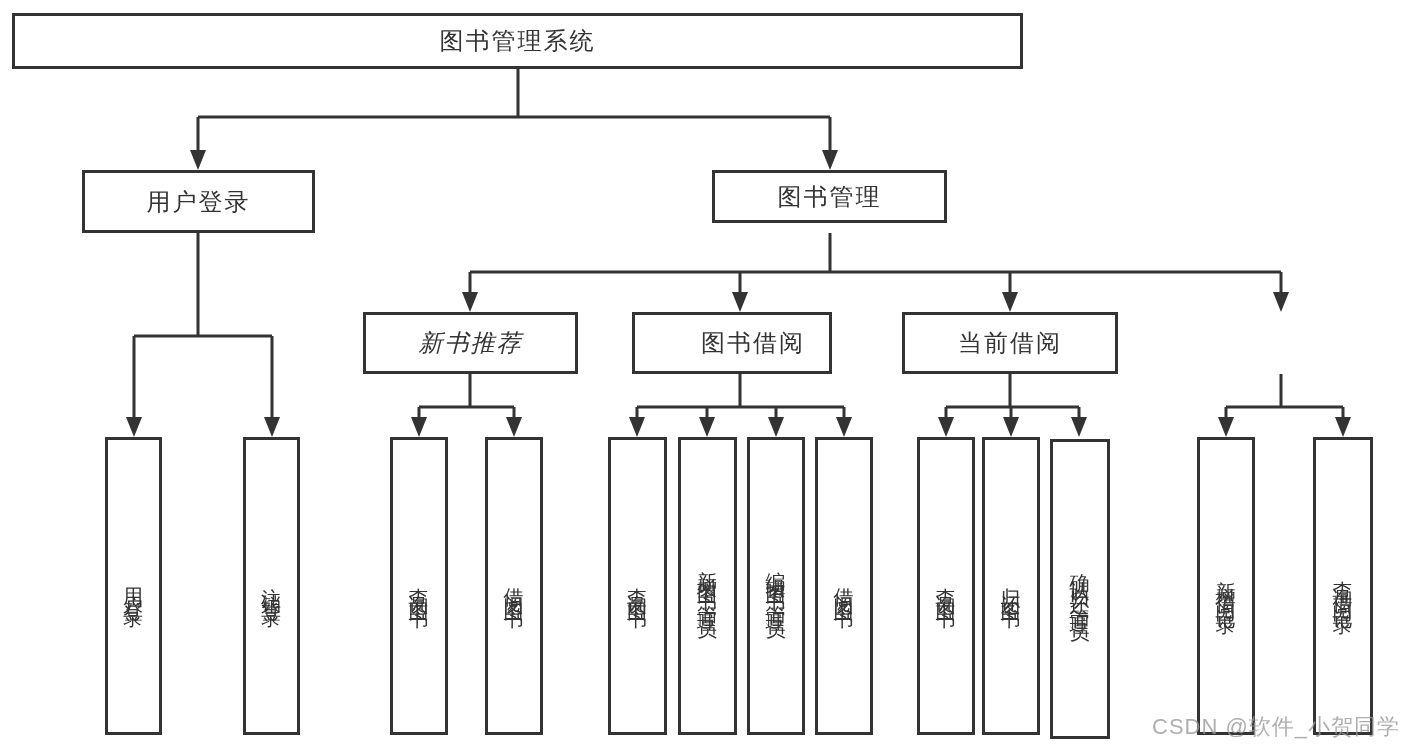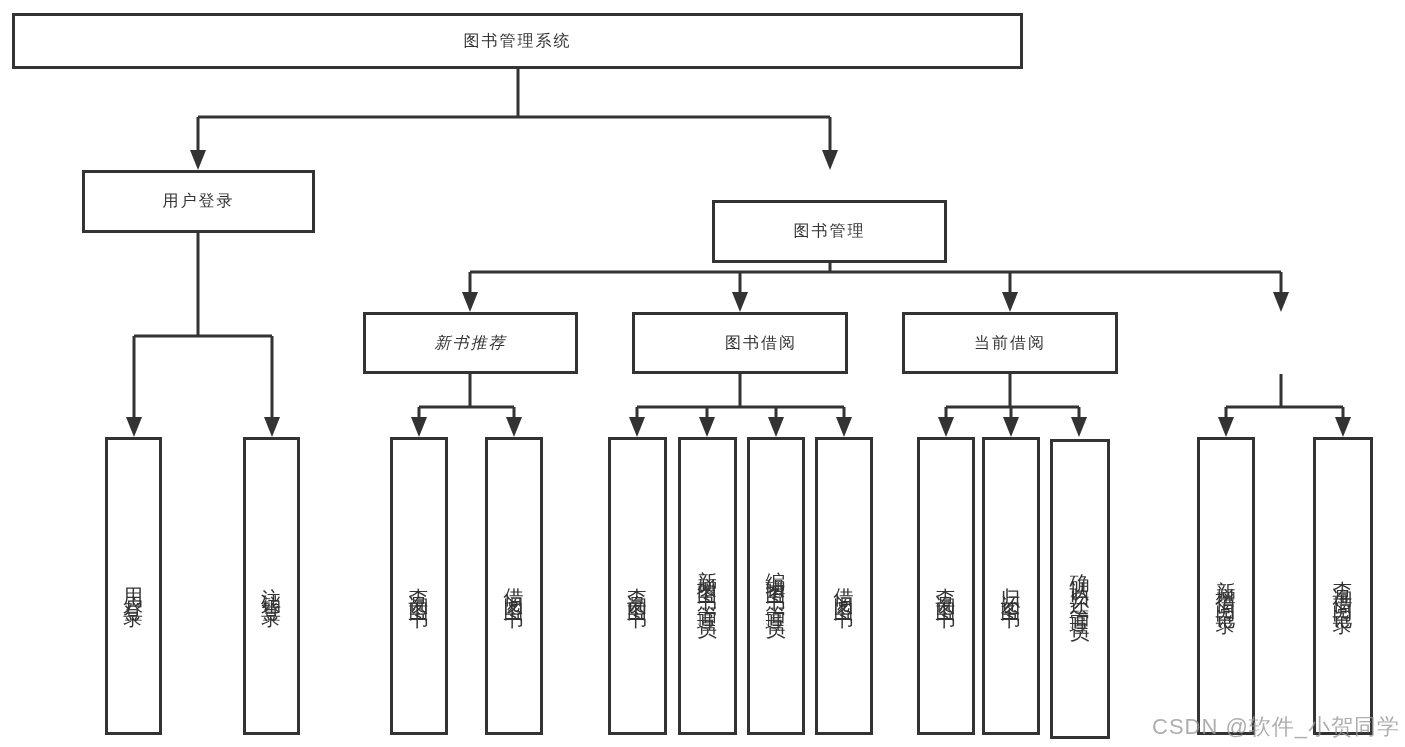--- a/index.html
+++ b/index.html
@@ -27,21 +27,21 @@
     position: absolute;
     box-sizing: border-box;
     border: 3px solid #333333;
     background: #ffffff;
     display: flex;
     align-items: center;
     justify-content: center;
     color: #333333;
   }
   .h-node {
-    font-size: 16px;
+    font-size: 24px;
     font-weight: 500;
     letter-spacing: 2px;
     white-space: nowrap;
   }
   .v-node .v-label {
     writing-mode: vertical-rl;
     text-orientation: mixed;
     font-size: 20px;
     font-weight: 500;
     letter-spacing: 7px;
@@ -96,28 +96,28 @@
     </g>
   </svg>
 
   <div class="node h-node" style="left:12px; top:13px; width:1011px; height:56px;">
     <span>图书管理系统</span>
   </div>
 
   <div class="node h-node" style="left:82px; top:170px; width:233px; height:63px;">
     <span>用户登录</span>
   </div>
-  <div class="node h-node" style="left:712px; top:170px; width:235px; height:63px;margin-top:30px;">
+  <div class="node h-node" style="left:712px; top:170px; width:235px; height:53px;">
     <span>图书管理</span>
   </div>
 
   <div class="node h-node" style="left:363px; top:312px; width:215px; height:62px;font-style:italic;">
     <span>新书推荐</span>
   </div>
-  <div class="node h-node" style="left:632px; top:312px; width:216px; height:62px;padding-left:42px;">
+  <div class="node h-node" style="left:632px; top:312px; width:200px; height:62px;padding-left:42px;">
     <span>图书借阅</span>
   </div>
   <div class="node h-node" style="left:902px; top:312px; width:216px; height:62px;justify-content:center;">
     <span>当前借阅</span>
   </div>
 
   <div class="node v-node" style="left:105px; top:437px; width:57px; height:298px;">
     <span class="v-label">用户登录</span>
   </div>
   <div class="node v-node" style="left:243px; top:437px; width:57px; height:298px;">

